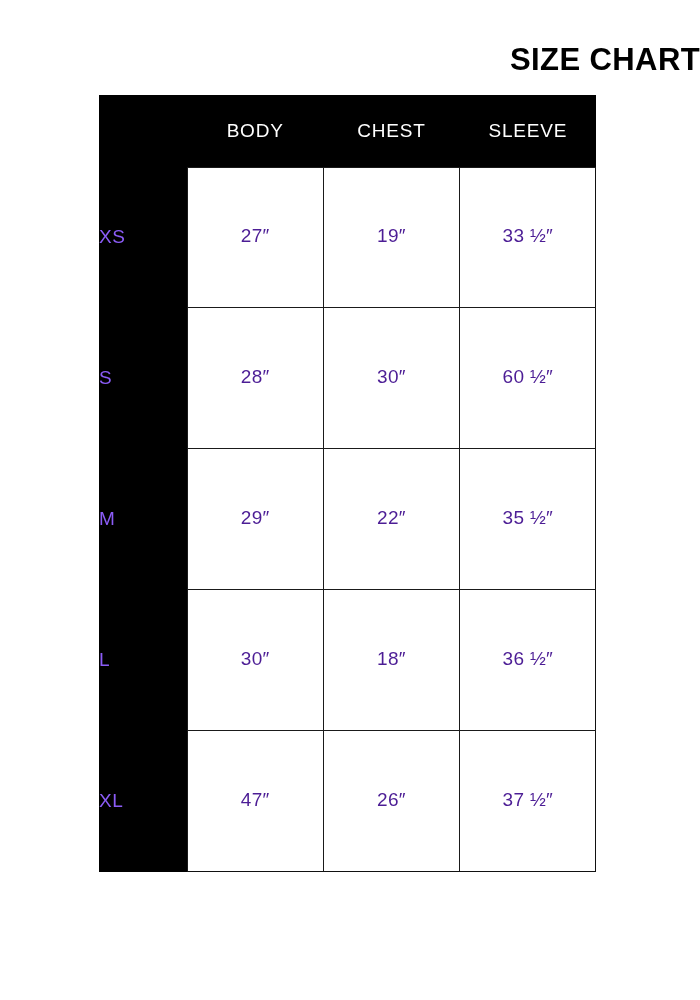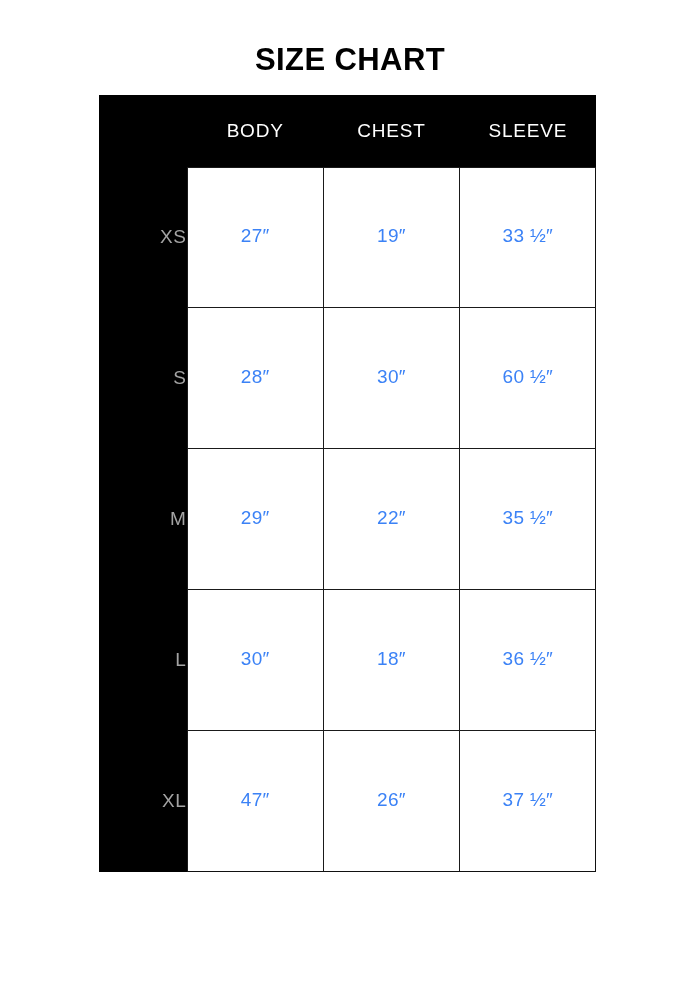--- a/index.html
+++ b/index.html
@@ -15,21 +15,21 @@
     overflow: hidden;
     position: relative;
   }
 
   
   .page-title {
     position: absolute;
     left: 0;
     top: 41px;
     width: 700px;
-    text-align: center;
+    text-align: right;
     font-size: 31px;
     font-weight: bold;
     letter-spacing: 0.4px;
     color: #000000;
     line-height: 38px;
   }
 
   
   .chart-wrap {
     position: absolute;
@@ -69,33 +69,33 @@
     letter-spacing: 0.8px;
     text-align: center;
     vertical-align: middle;
   }
 
   
   tr.data-row { height: 100.7px; }
 
   td.size-cell {
     background: #000000;
-    color: #a3a3a3;
+    color: #8b5cf6;
     border: none;
     padding: 0;
     font-size: 19px;
     font-weight: normal;
     letter-spacing: 0.6px;
-    text-align: right;
+    text-align: left;
     vertical-align: middle;
   }
 
   td.measure-cell {
     background: #ffffff;
-    color: #3b82f6;
+    color: #4c1d95;
     border: 1.6px solid #1a1a1a;
     padding: 0 0 2px 0;
     font-size: 19px;
     font-weight: normal;
     text-align: center;
     vertical-align: middle;
     letter-spacing: 0.3px;
   }
   
   tr.data-row td.measure-cell:last-child { border-right: 1.8px solid #111111; text-align: center; }

